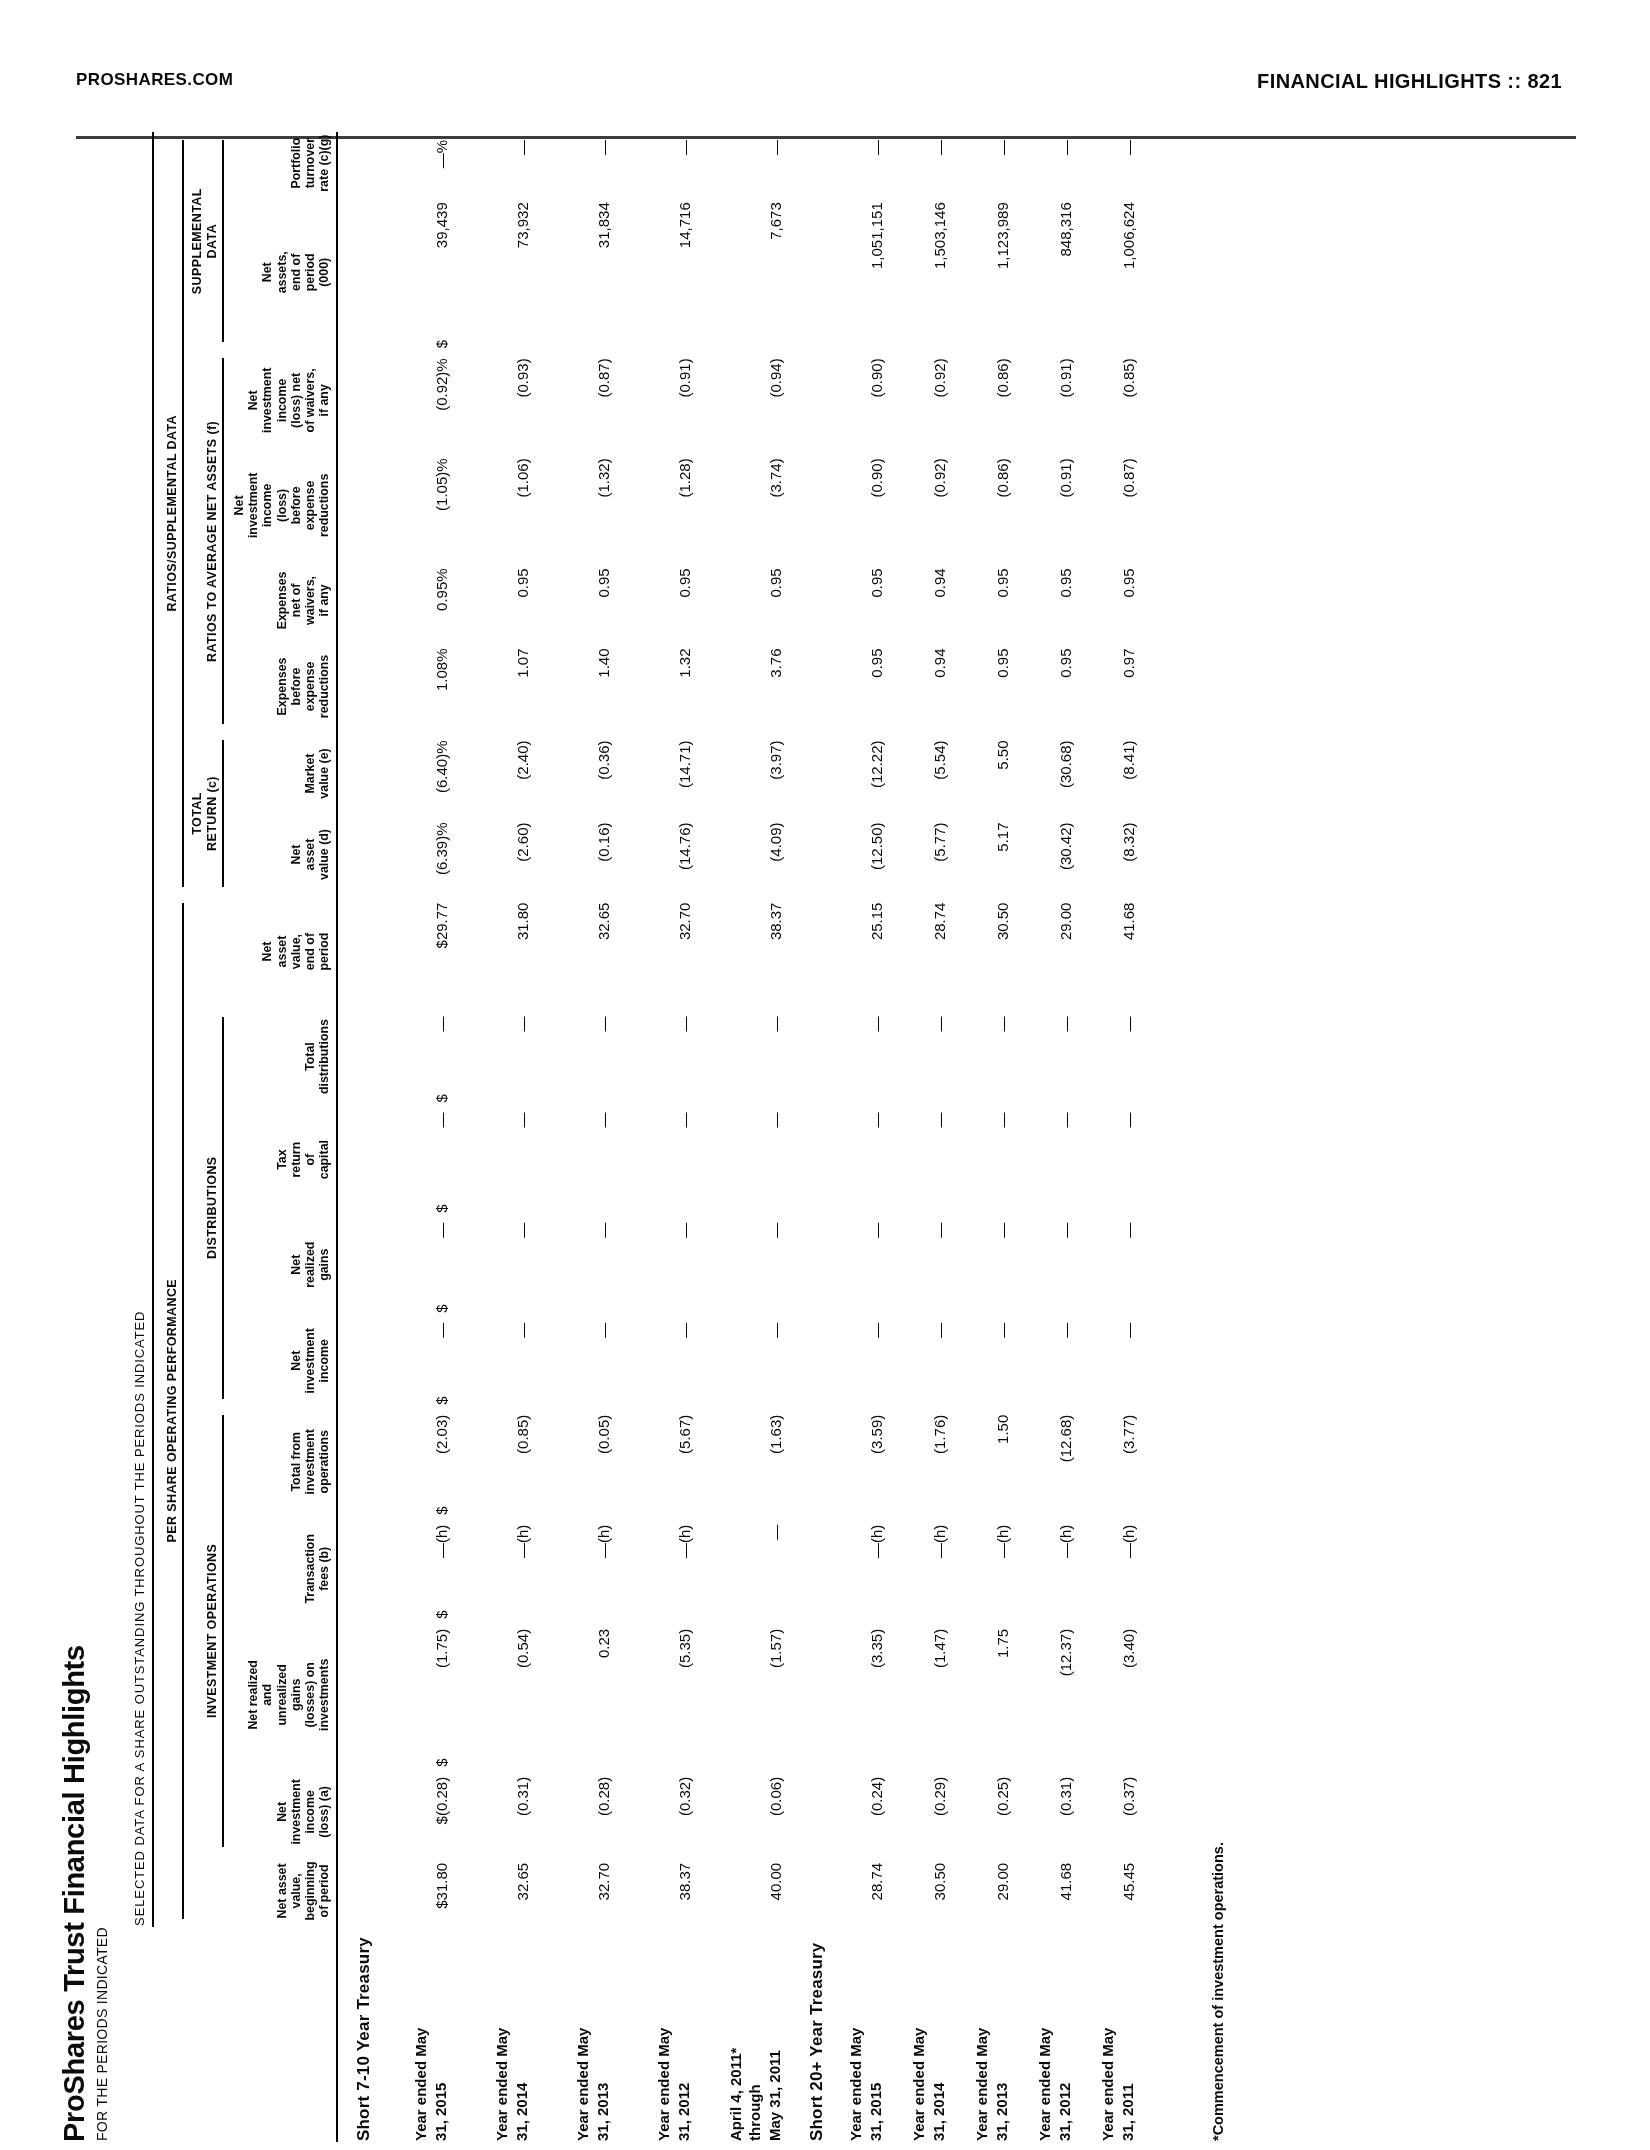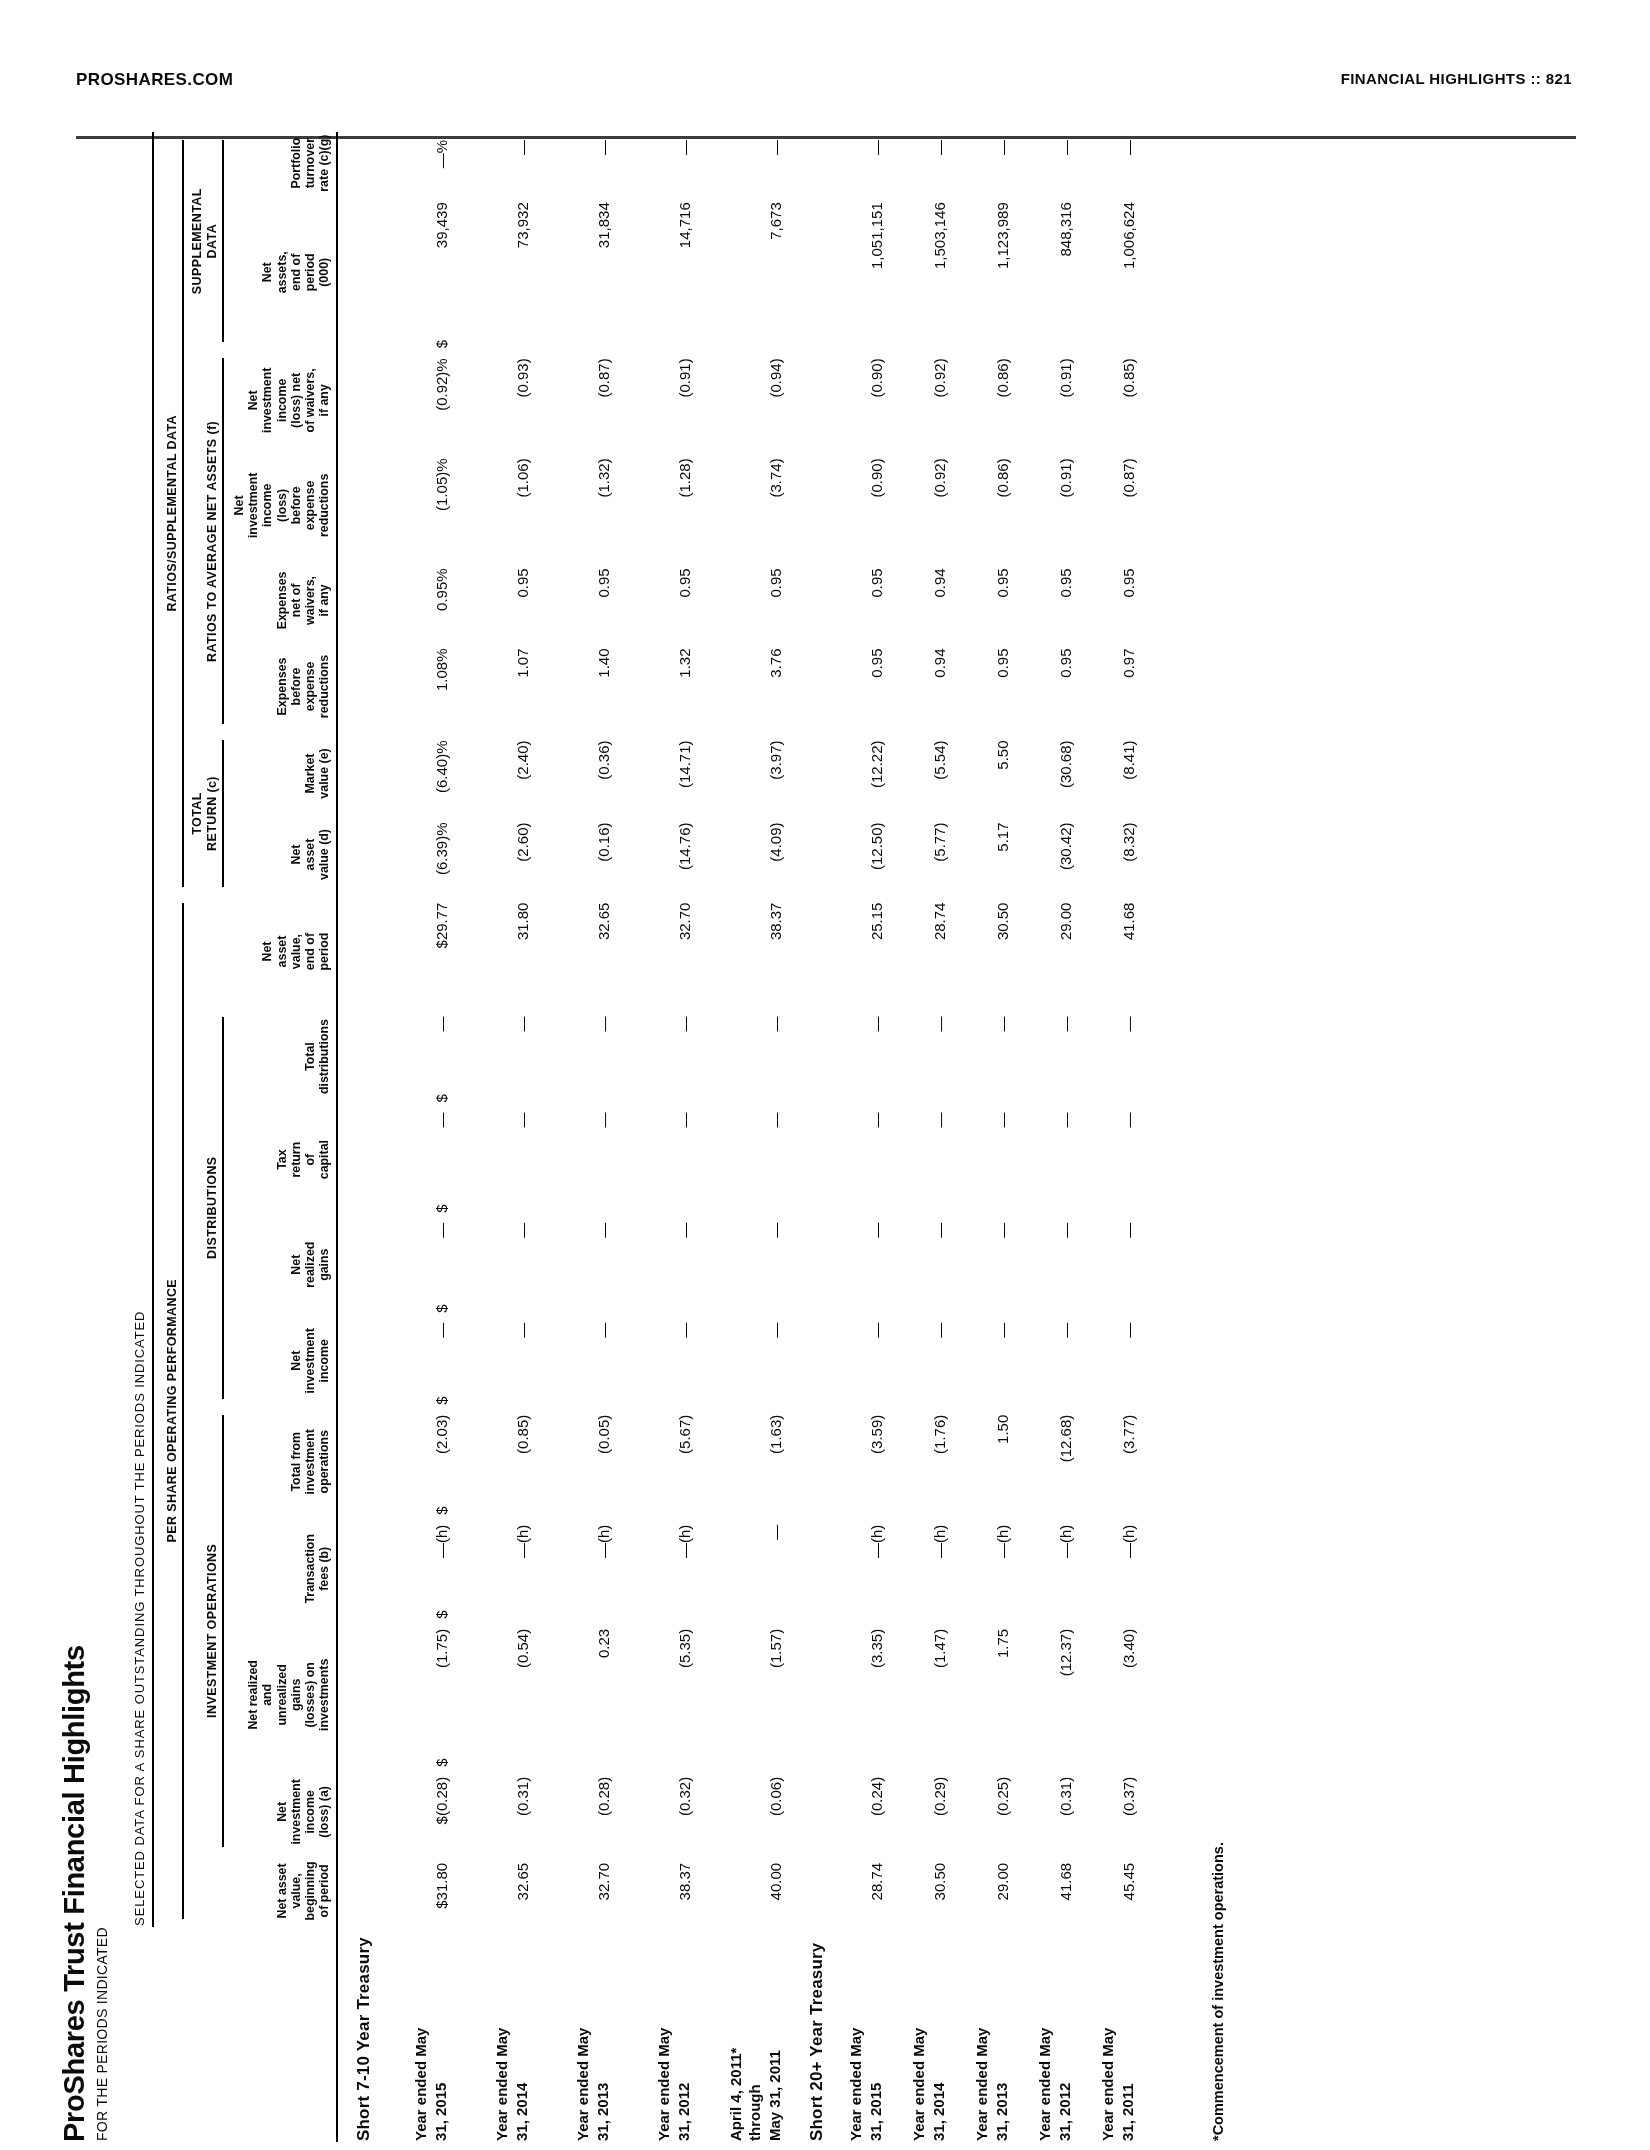--- a/index.html
+++ b/index.html
@@ -1,20 +1,20 @@
 <!DOCTYPE html>
 <html><head>
 <meta charset="utf-8">
 <style>
   html,body{margin:0;padding:0;background:#e8e8e8;}
   .sheet{position:relative;width:1650px;height:2150px;background:#ffffff;overflow:hidden;
          font-family:"Liberation Sans",sans-serif;color:#0b0b0b;}
   
   .ph-left{position:absolute;left:76px;top:70px;font-size:17px;font-weight:bold;letter-spacing:.4px;}
-  .ph-right{position:absolute;right:78px;top:70px;font-size:15px;font-weight:bold;letter-spacing:.4px;}
+  .ph-right{position:absolute;right:88px;top:70px;font-size:20px;font-weight:bold;letter-spacing:.4px;}
   .header-rule{position:absolute;left:76px;top:136px;width:1500px;height:3px;background:#3c3c3c;}
   
   .rot{position:absolute;left:58px;top:2142px;width:2020px;height:1175px;
        transform:rotate(-90deg);transform-origin:0 0;}
   .title{margin:0;font-size:29px;font-weight:bold;letter-spacing:-.3px;}
   .subtitle{margin:3px 0 0 1px;font-size:14px;letter-spacing:.3px;}
   table{border-collapse:collapse;table-layout:fixed;width:2010px;margin-top:22px;}
   th,td{padding:0;margin:0;}
   thead th{font-weight:bold;vertical-align:bottom;}
   .th-top{font-size:13px;font-weight:normal;letter-spacing:.9px;text-align:left;

